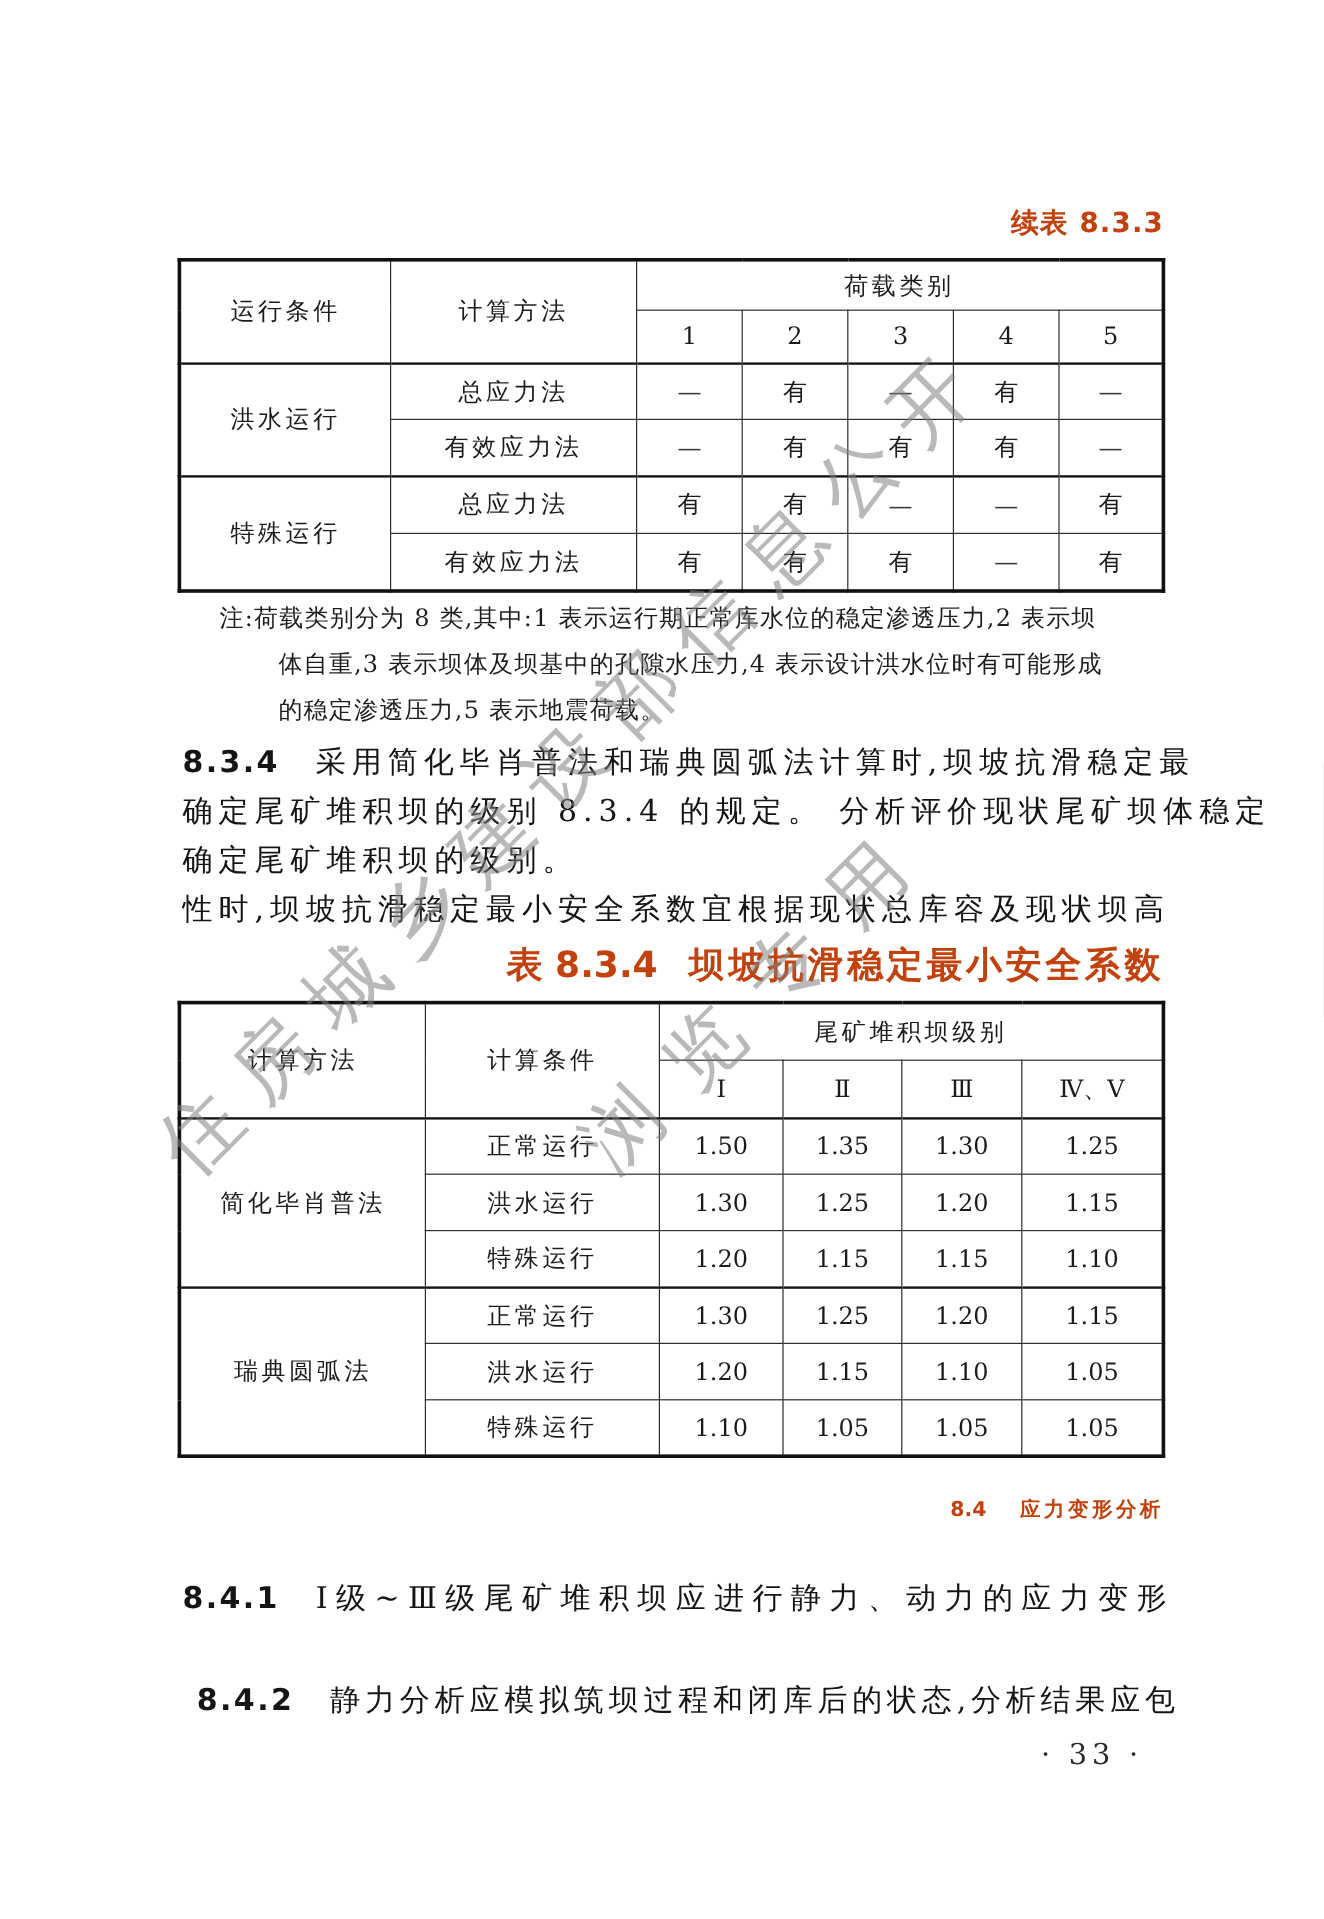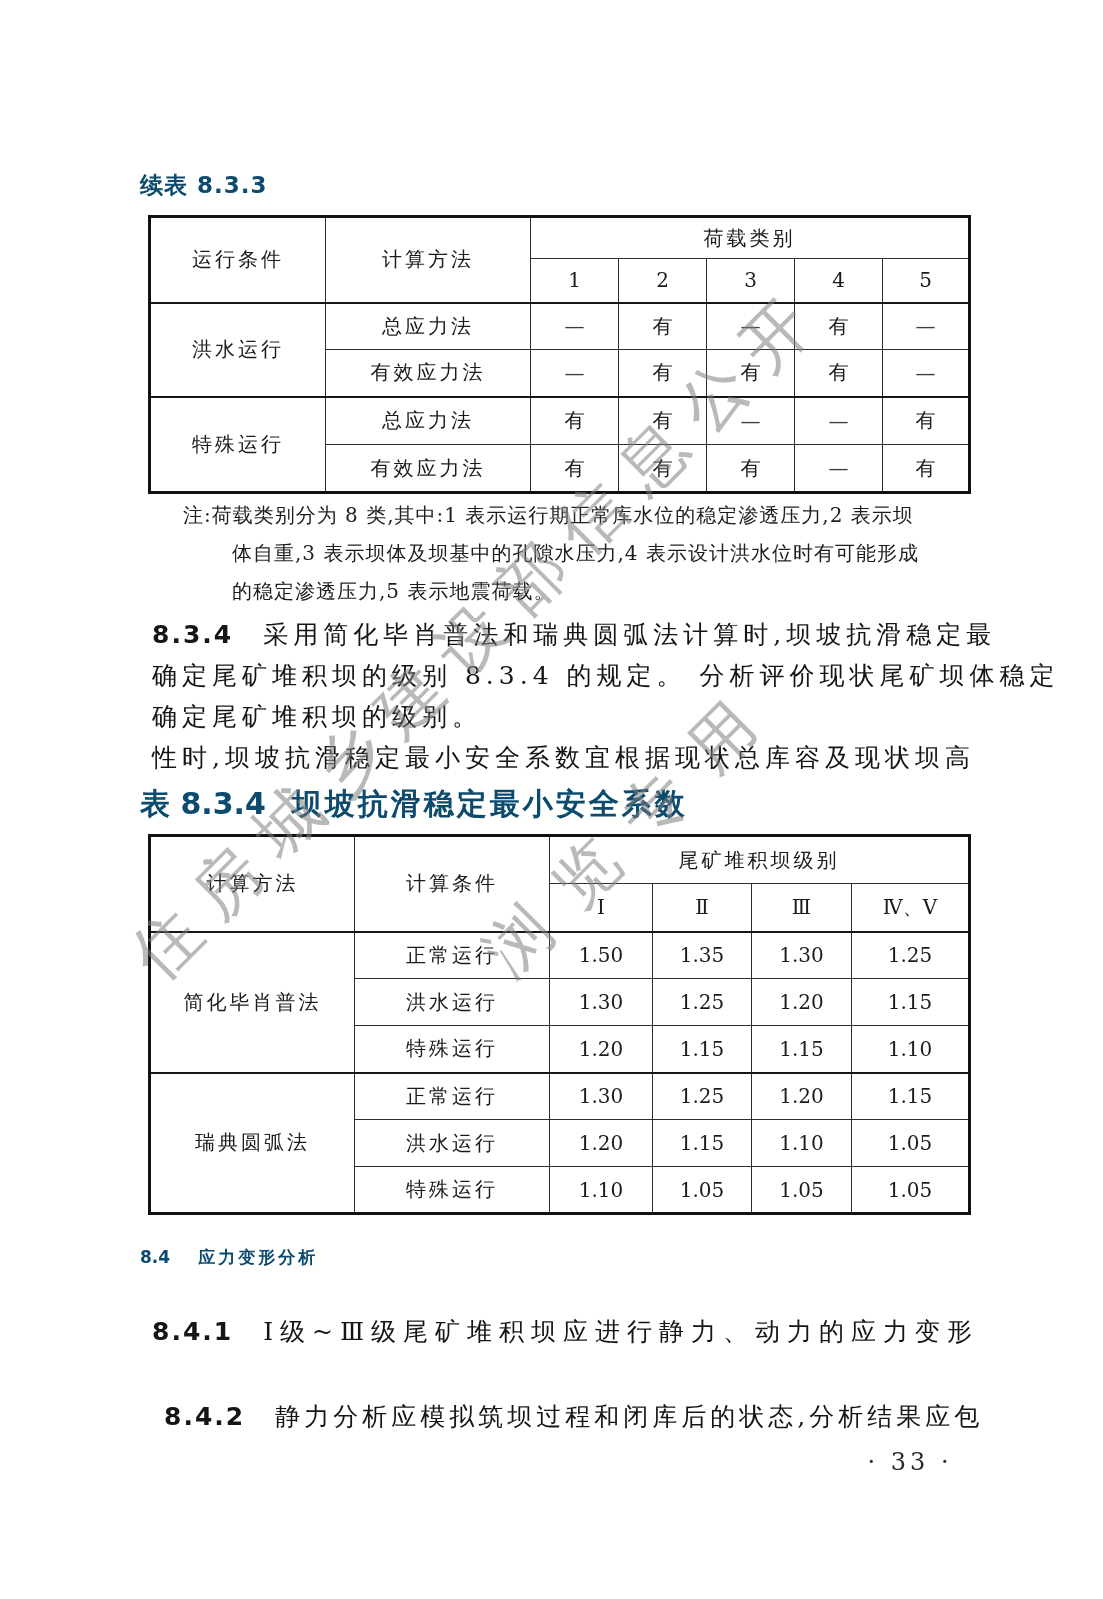--- a/index.html
+++ b/index.html
@@ -10,25 +10,25 @@
     background: #ffffff;
     font-family: "DejaVu Serif", "Liberation Serif", serif;
     color: #1b1b1b;
     overflow: hidden;
   }
 
   .abs { position: absolute; }
 
   
   .caption {
-    left: 140px; width: 814px;
-    text-align: left;
+    left: 156px; width: 814px;
+    text-align: right;
     font-family: "DejaVu Sans", "Liberation Sans", sans-serif;
     font-weight: 700;
-    color: #0c4a6e;
+    color: #c2410c;
   }
   #t1-caption { top: 170px; font-size: 23px; letter-spacing: 1px; }
   #t2-caption { top: 784px; font-size: 30px; }
   #t2-caption .cap-title { margin-left: 26px; letter-spacing: 3px; }
   #sec84-heading { top: 1246px; font-size: 17px; }
   #sec84-heading .cap-title { margin-left: 28px; letter-spacing: 3px; }
 
   
   table.doc {
     position: absolute;

